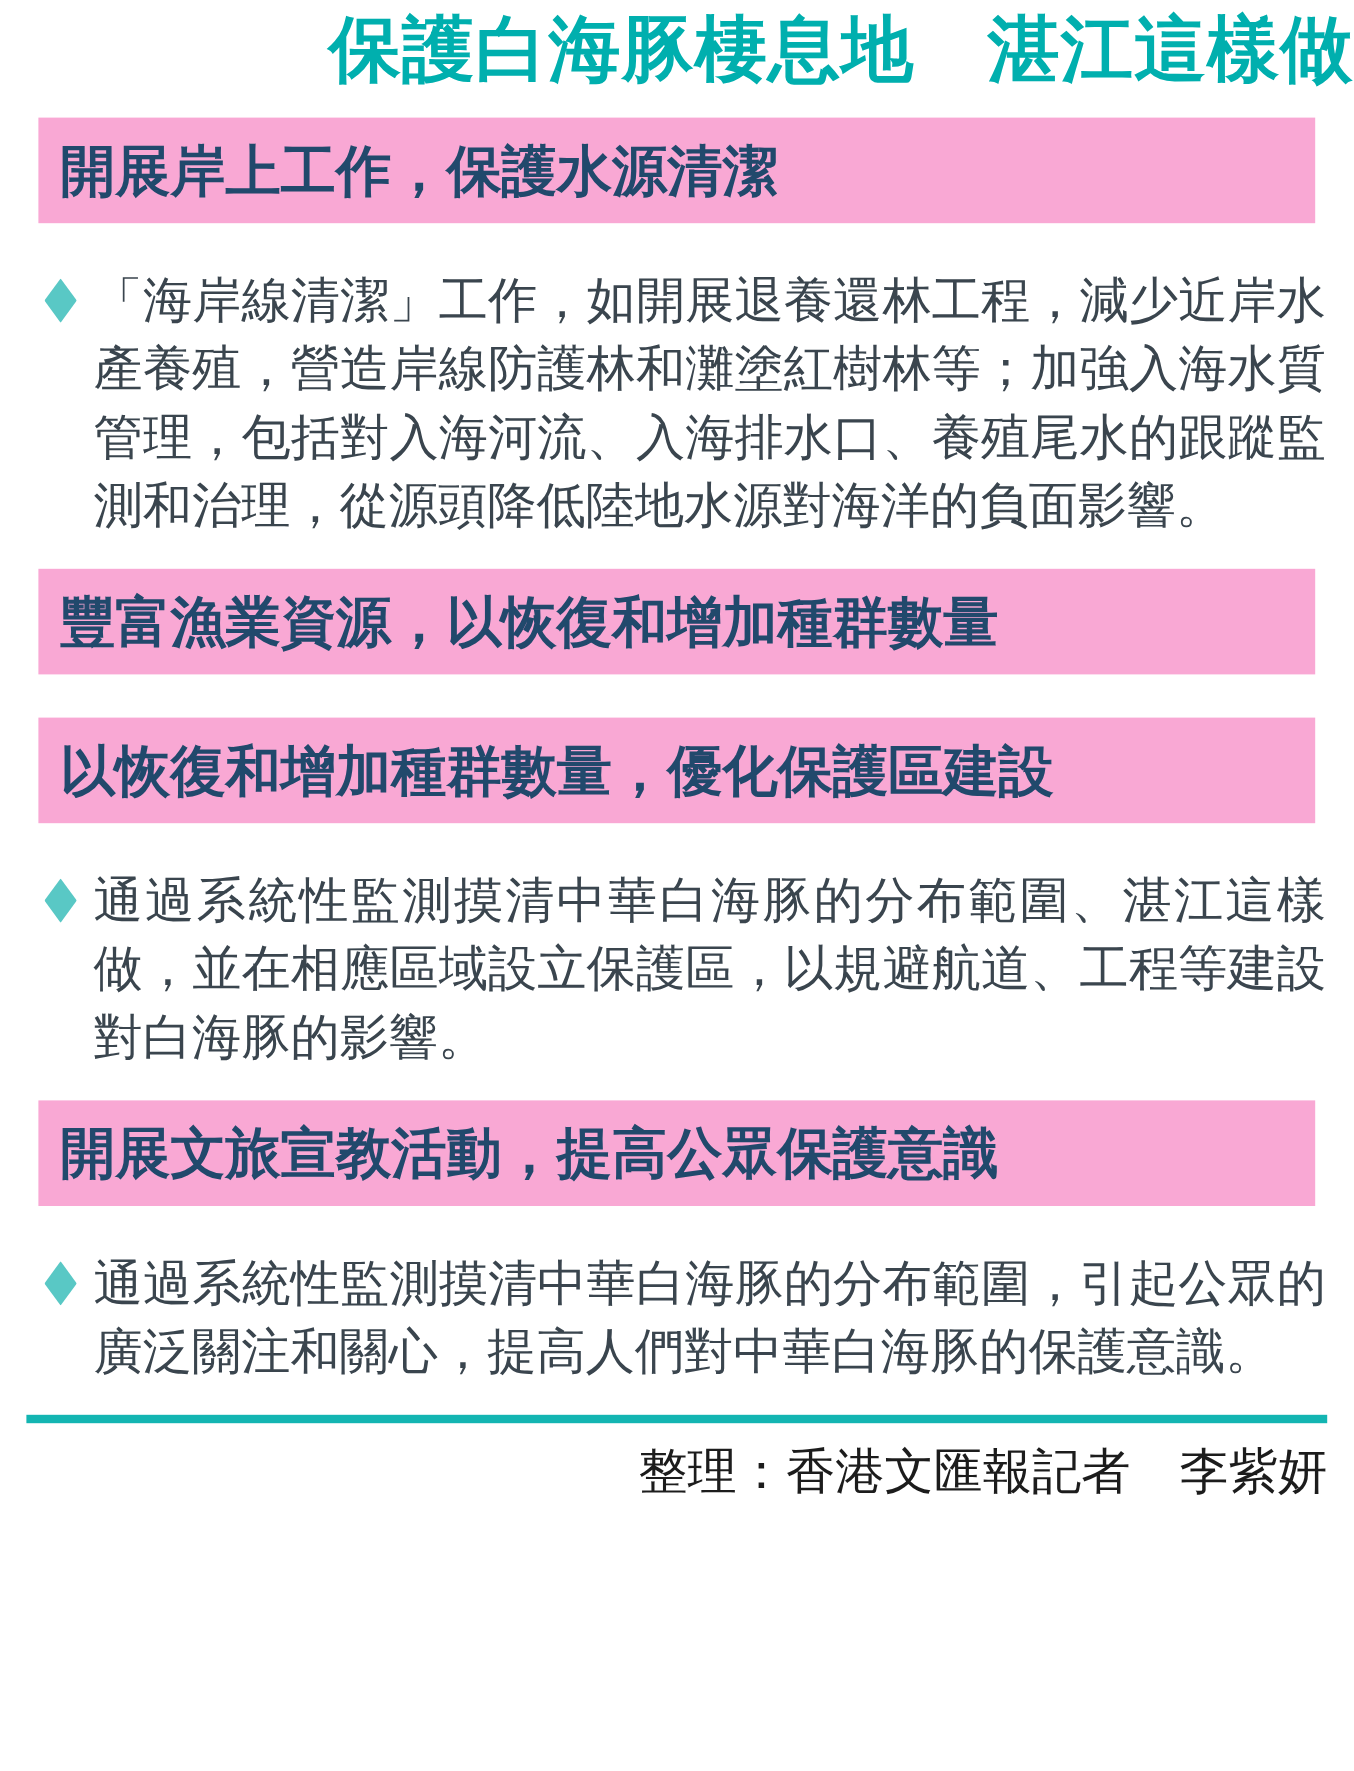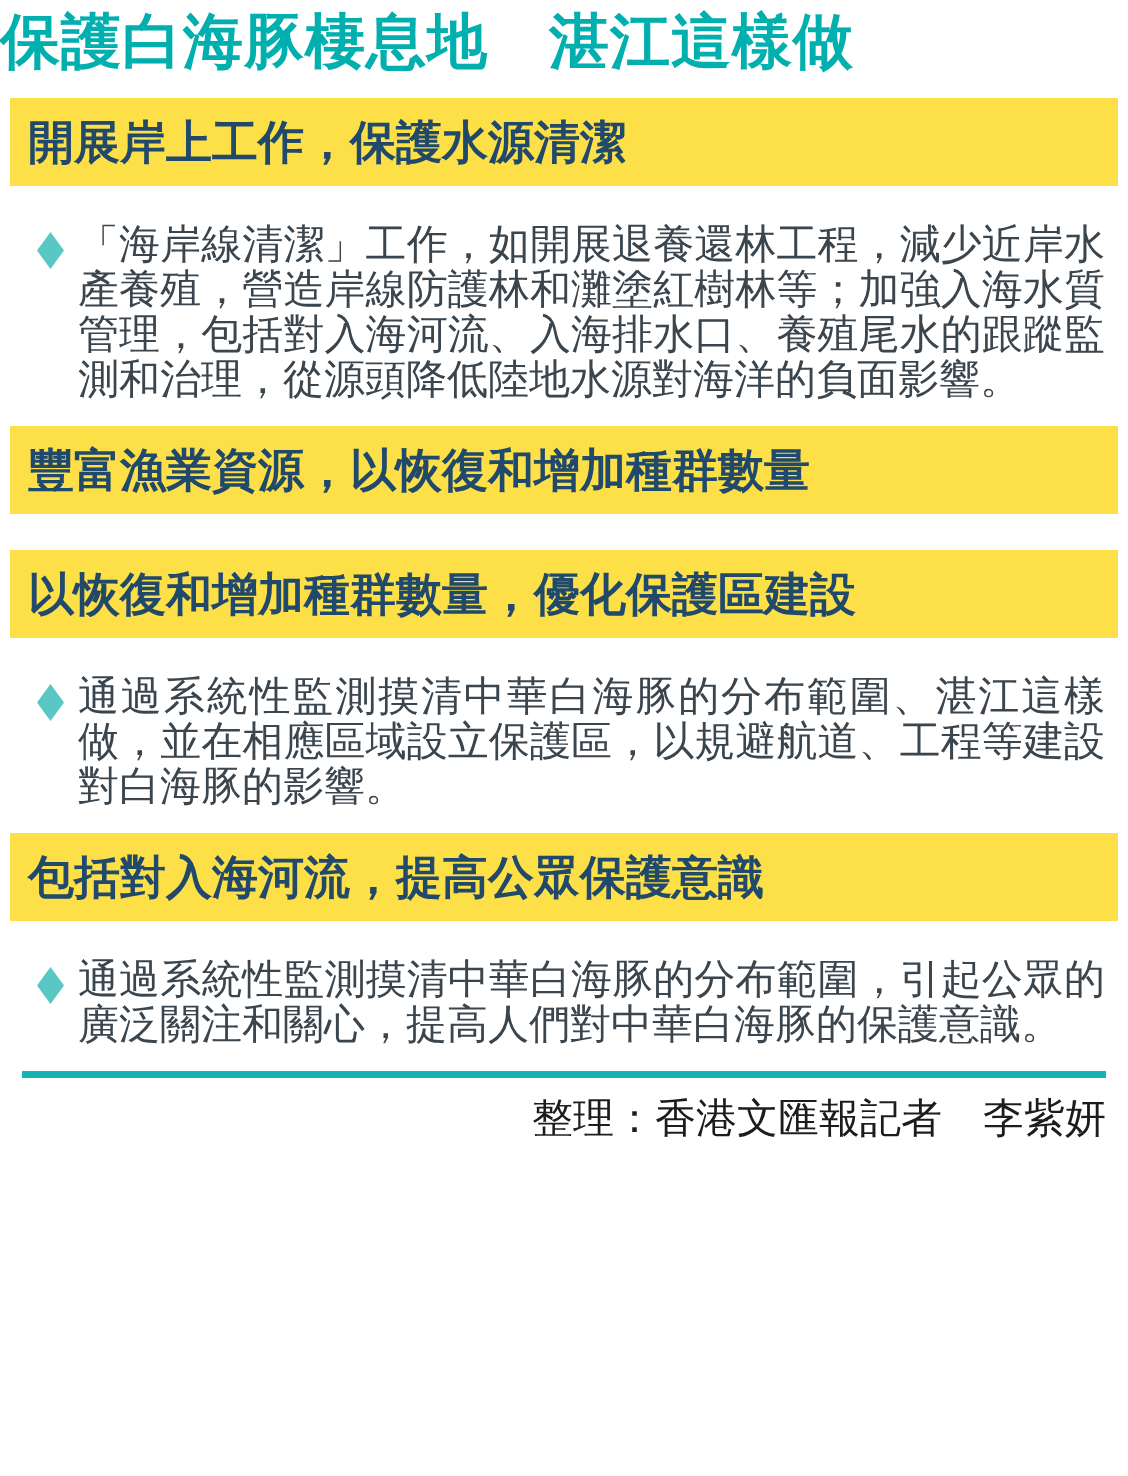--- a/index.html
+++ b/index.html
@@ -9,46 +9,46 @@
   }
   .page {
     box-sizing: border-box;
     width: 1128px;
     min-height: 1476px;
     padding: 6px 0 10px;
     background: #ffffff;
   }
   .title {
     margin: 0;
-    text-align: left;
+    text-align: right;
     font-family: "Liberation Serif", "DejaVu Serif", serif;
     font-weight: bold;
     font-size: 60px;
     line-height: 72px;
     color: #00AFAE;
     letter-spacing: 1px;
   }
   .band {
-    margin: 20px 10px 36px;
-    background: #fde047;
+    margin: 20px 32px 36px;
+    background: #f9a8d4;
     color: #21496C;
     font-size: 46px;
     font-weight: bold;
     line-height: 46px;
     padding: 21px 18px;
   }
   .para {
     position: relative;
     margin: 0 23px 24px 22px;
     padding-left: 56px;
   }
   .para p {
     margin: 0;
     font-size: 41px;
-    line-height: 45px;
+    line-height: 57px;
     color: #3A454E;
     text-align: justify;
   }
   .diamond {
     position: absolute;
     left: 15px;
     top: 10px;
     width: 27px;
     height: 37px;
     background: #59C8C5;
@@ -90,21 +90,21 @@
 
   <section>
     <h2 class="band">以恢復和增加種群數量，優化保護區建設</h2>
     <div class="para">
       <span class="diamond"></span>
       <p>通過系統性監測摸清中華白海豚的分布範圍、湛江這樣做，並在相應區域設立保護區，以規避航道、工程等建設對白海豚的影響。</p>
     </div>
   </section>
 
   <section>
-    <h2 class="band">包括對入海河流，提高公眾保護意識</h2>
+    <h2 class="band">開展文旅宣教活動，提高公眾保護意識</h2>
     <div class="para">
       <span class="diamond"></span>
       <p>通過系統性監測摸清中華白海豚的分布範圍，引起公眾的廣泛關注和關心，提高人們對中華白海豚的保護意識。</p>
     </div>
   </section>
 
   <div class="divider"></div>
 
   <div class="credit">整理：香港文匯報記者　李紫妍</div>
 

